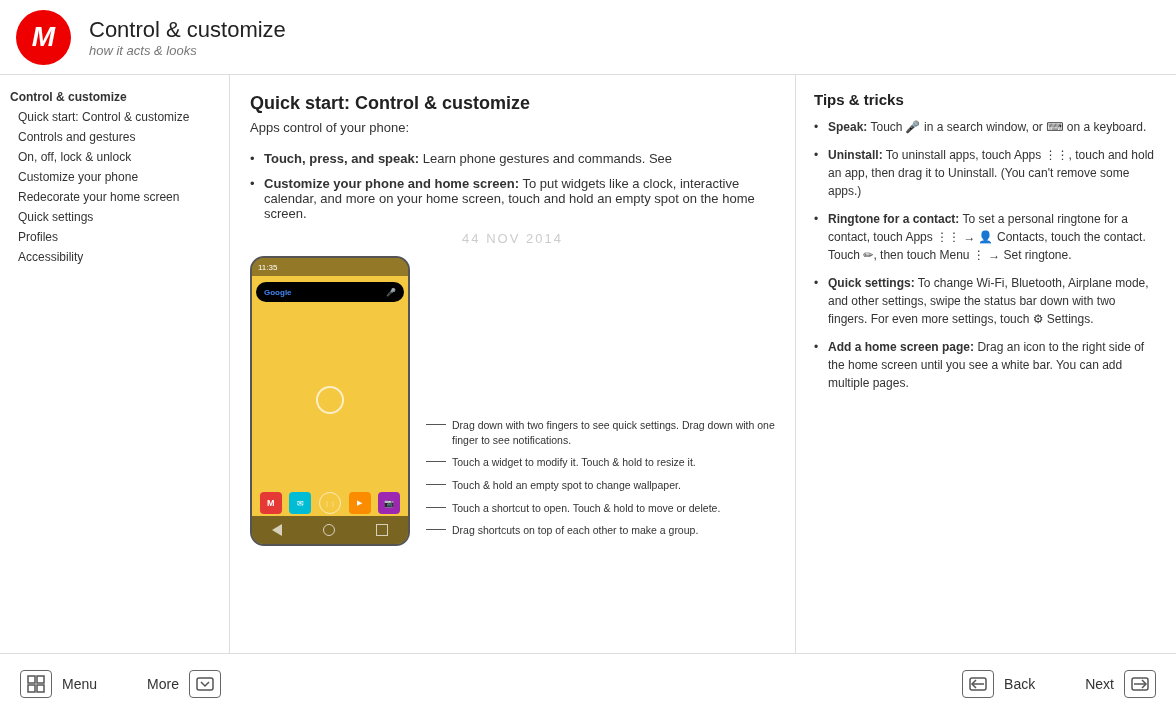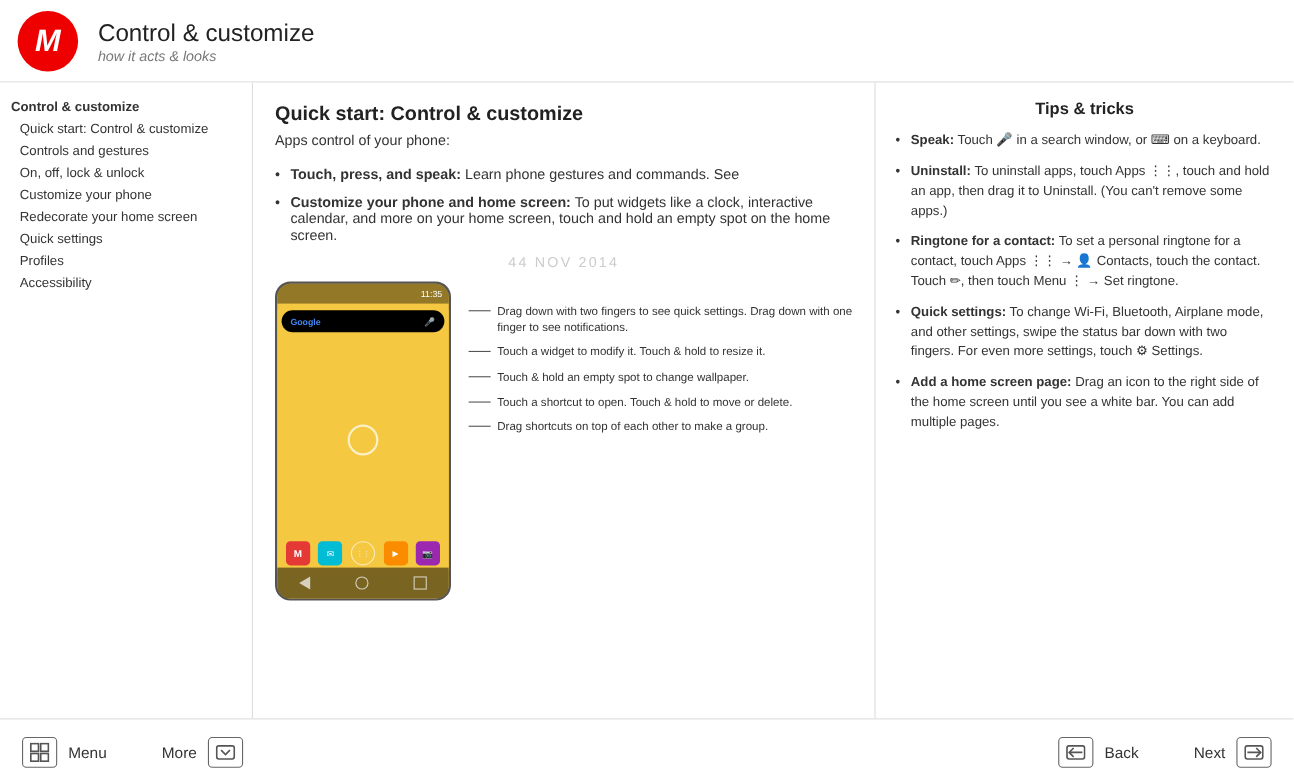--- a/index.html
+++ b/index.html
@@ -151,21 +151,20 @@
       background: #f5c842;
       position: relative;
       overflow: hidden;
       flex-shrink: 0;
     }
     .phone-status-bar {
       height: 18px;
       background: rgba(0,0,0,0.4);
       display: flex;
       align-items: center;
-      justify-content: flex-end;
       padding: 0 6px;
       font-size: 8px;
       color: white;
     }
     .phone-screen-content {
       width: 100%;
       height: calc(100% - 50px);
       background: #f5c842;
       position: relative;
     }
@@ -241,21 +240,21 @@
     .phone-app-icon.blue-circle {
       background: transparent;
       border: 1.5px solid rgba(255,255,255,0.6);
       border-radius: 50%;
     }
 
     .callout-lines {
       flex: 1;
       display: flex;
       flex-direction: column;
-      justify-content: flex-start;
+      justify-content: flex-end;
       font-size: 10.5px;
       color: #333;
       padding-top: 20px;
     }
     .callout-item {
       display: flex;
       align-items: flex-start;
       gap: 6px;
       margin-bottom: 8px;
     }
@@ -276,21 +275,20 @@
       width: 380px;
       min-width: 380px;
       padding: 16px 18px;
       overflow-y: auto;
     }
     .right-panel h3 {
       font-size: 15px;
       font-weight: bold;
       margin-bottom: 10px;
       color: #222;
-      text-align: center;
     }
     .tips-list {
       list-style: none;
     }
     .tips-list li {
       font-size: 12px;
       color: #333;
       margin-bottom: 10px;
       padding-left: 14px;
       position: relative;

